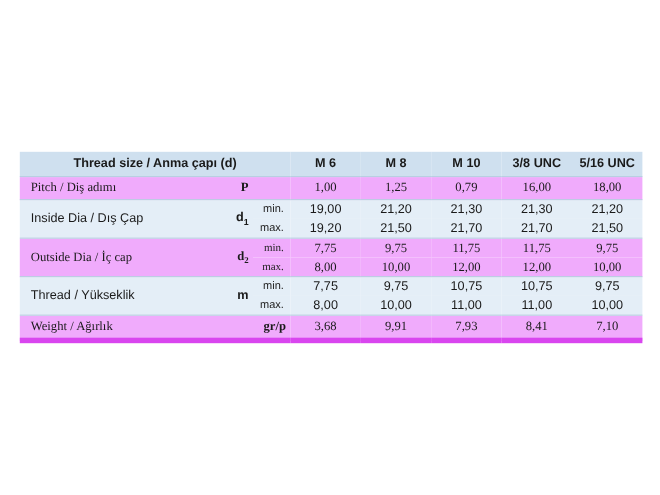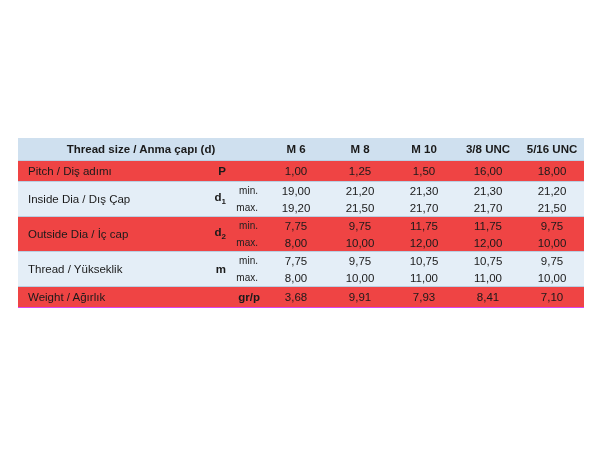--- a/index.html
+++ b/index.html
@@ -71,36 +71,36 @@
     text-align: right;
     padding-right: 6px !important;
     font-size: 10px;
     color: #222;
   }
   .val {
     text-align: center;
     margin-top: 40px;
   }
   .band-blue td { background: #e4eef7; }
-  .band-white td { background: #ef4444; }
+  .band-white td { background: #f0abfc; font-family: Liberation Serif, serif; }
 
   tr.r td { height: 17px; }
   tr.r-single td { height: 20px; }
 
   
   tr.sep-top td {
     border-top: 1px solid #b9cfe2;
   }
   
   td.val, td.hdr-val {
     border-left: 1px solid #ffffff;
   }
   
   tr.last td {
-    border-bottom: 1px solid #d946ef;
+    border-bottom: 5px solid #d946ef;
   }
 </style>
 </head>
 <body>
 
 <div id="wrap">
 
   <table class="spec">
     <colgroup>
       <col class="c-label">
@@ -122,21 +122,21 @@
         <td class="hdr-val">3/8 UNC</td>
         <td class="hdr-val">5/16 UNC</td>
       </tr>
 
       <tr class="r-single band-white sep-top">
         <td class="lbl">Pitch / Diş adımı</td>
         <td class="sym">P</td>
         <td class="mm"></td>
         <td class="val">1,00</td>
         <td class="val">1,25</td>
-        <td class="val">1,50</td>
+        <td class="val">0,79</td>
         <td class="val">16,00</td>
         <td class="val">18,00</td>
       </tr>
 
       <tr class="r band-blue sep-top">
         <td class="lbl" rowspan="2">Inside Dia / Dış Çap</td>
         <td class="sym" rowspan="2"><span>d</span><sub>1</sub></td>
         <td class="mm">min.</td>
         <td class="val">19,00</td>
         <td class="val">21,20</td>

